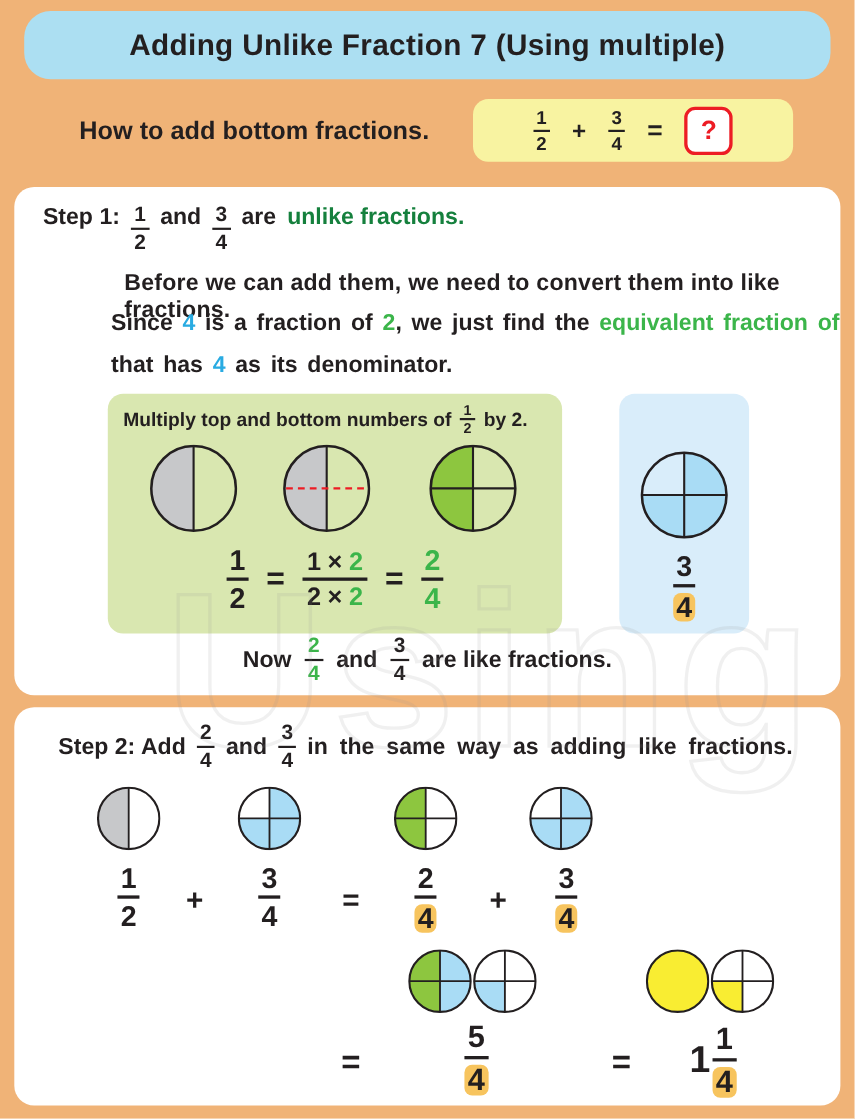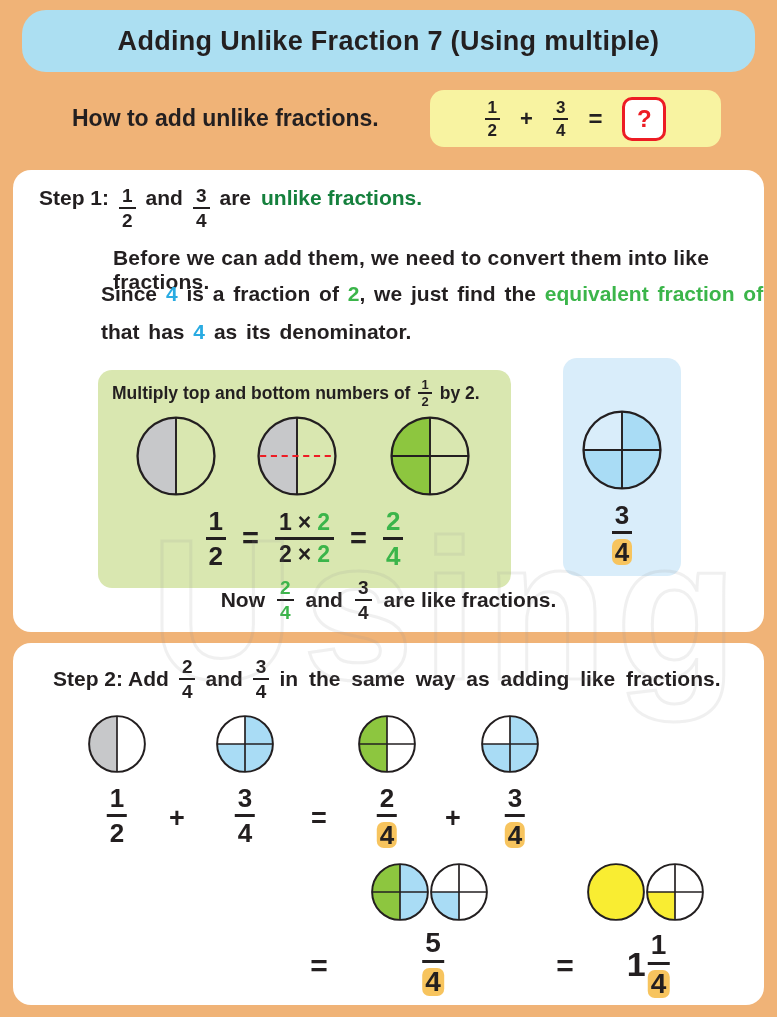--- a/index.html
+++ b/index.html
@@ -60,21 +60,21 @@
   .red{color:#15803d;}
 
   .row{display:flex;align-items:flex-start;}
   .step1-row{position:absolute;left:26px;top:16px;gap:10px;font-size:21px;}
   .line2{position:absolute;left:100px;top:76px;font-size:21px;letter-spacing:0.2px;}
   .line3a{position:absolute;left:88px;top:112px;font-size:21px;word-spacing:3px;}
   .line3b{position:absolute;left:88px;top:150px;font-size:21px;word-spacing:3px;}
 
   .green-box{
     position:absolute;left:85px;top:188px;width:413px;height:218px;
-    background:#D9E7B0;border-radius:14px;margin-top:12px;
+    background:#D9E7B0;border-radius:14px;
   }
   .gb-label{position:absolute;left:14px;top:8px;display:flex;align-items:center;gap:8px;font-size:17.5px;}
   .gb-circle{position:absolute;top:46px;width:80px;height:80px;}
   .gb-c1{left:38px;} .gb-c2{left:159px;} .gb-c3{left:292px;}
   .gb-formula{position:absolute;left:0;top:138px;width:100%;display:flex;align-items:center;justify-content:center;gap:16px;font-size:26px;}
   .mulfrac{display:inline-flex;flex-direction:column;align-items:center;line-height:1;font-size:23px;}
   .mulfrac .mrow{display:flex;align-items:center;gap:6px;padding:0 4px;}
   .mulfrac .bar{width:100%;border-top:3px solid #231F20;margin:3px 0;}
   .eqsign{font-size:29px;}
 
@@ -109,21 +109,21 @@
 <body>
 
 <div class="page">
 
   <div class="watermark wm2">Using</div>
 
   <div class="header">
     <span>Adding Unlike Fraction 7 (Using multiple)</span>
   </div>
 
-  <div class="intro-prompt">How to add unlike fractions.</div>
+  <div class="intro-prompt">How to add bottom fractions.</div>
   <div class="eq-box">
     <span class="frac sm">
       <span class="n">1</span>
         <span class="bar"></span>
         <span class="d">2</span>
     </span>
     <span style="font-size:22px">+</span>
     <span class="frac sm">
       <span class="n">3</span>
         <span class="bar"></span>

